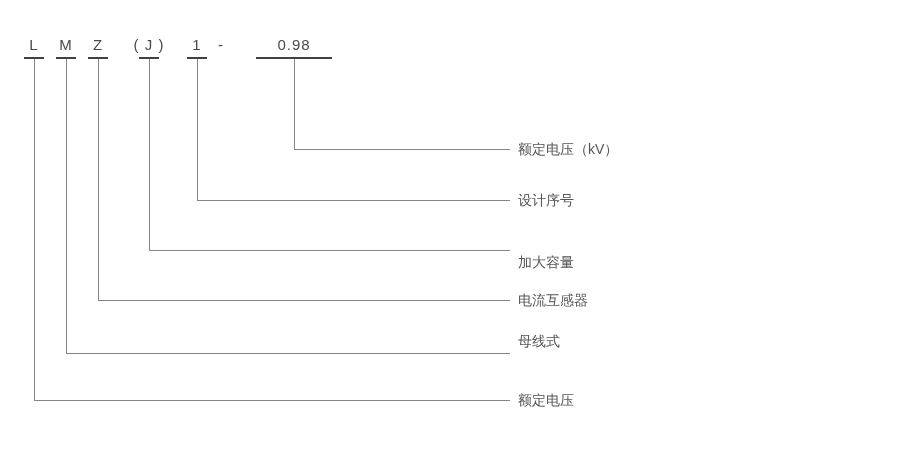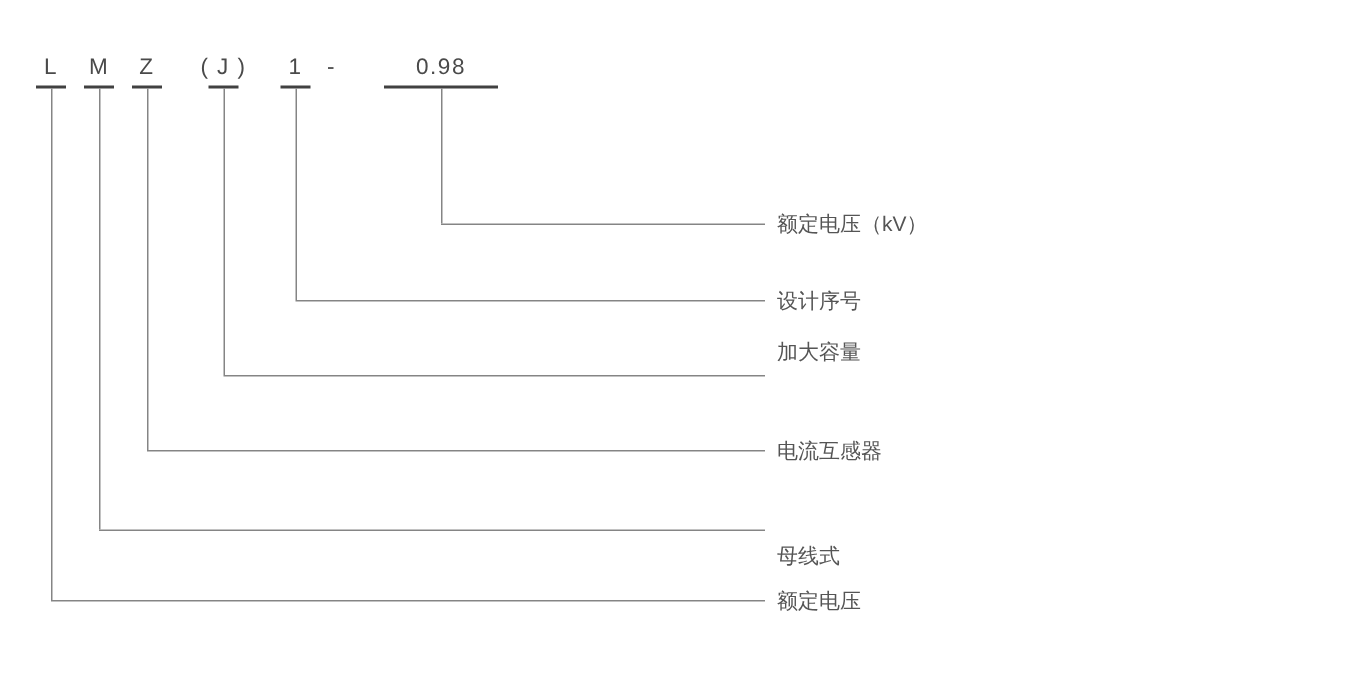--- a/index.html
+++ b/index.html
@@ -81,18 +81,18 @@
 
   <div class="hline" style="top:149px; left:294px; width:216px"></div>
   <div class="hline" style="top:200px; left:197px; width:313px"></div>
   <div class="hline" style="top:250px; left:149px; width:361px"></div>
   <div class="hline" style="top:300px; left:98px;  width:412px"></div>
   <div class="hline" style="top:353px; left:66px;  width:444px"></div>
   <div class="hline" style="top:400px; left:34px;  width:476px"></div>
 
   <div class="meaning-label" style="top:139px">额定电压（kV）</div>
   <div class="meaning-label" style="top:190px">设计序号</div>
-  <div class="meaning-label" style="top:224px">加大容量</div>
+  <div class="meaning-label" style="top:252px">加大容量</div>
   <div class="meaning-label" style="top:290px">电流互感器</div>
-  <div class="meaning-label" style="top:360px">母线式</div>
+  <div class="meaning-label" style="top:331px">母线式</div>
   <div class="meaning-label" style="top:390px">额定电压</div>
 
 </div>
 
 </body></html>

